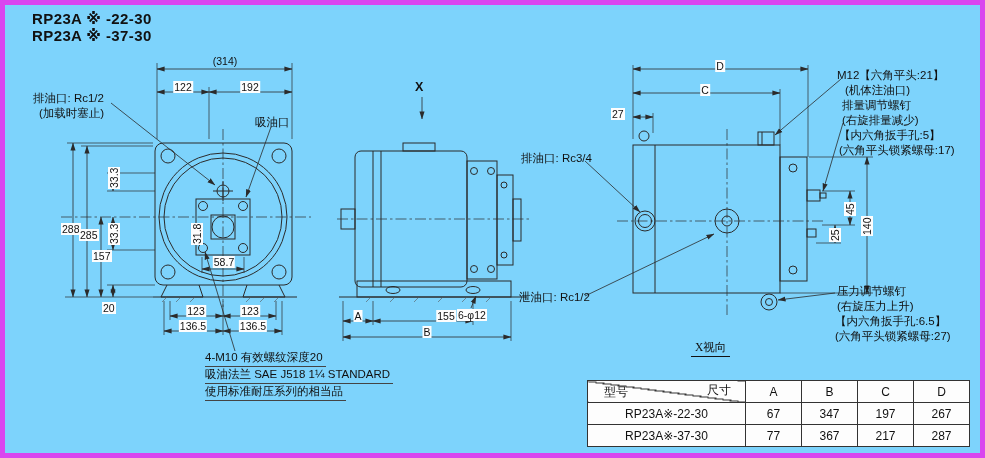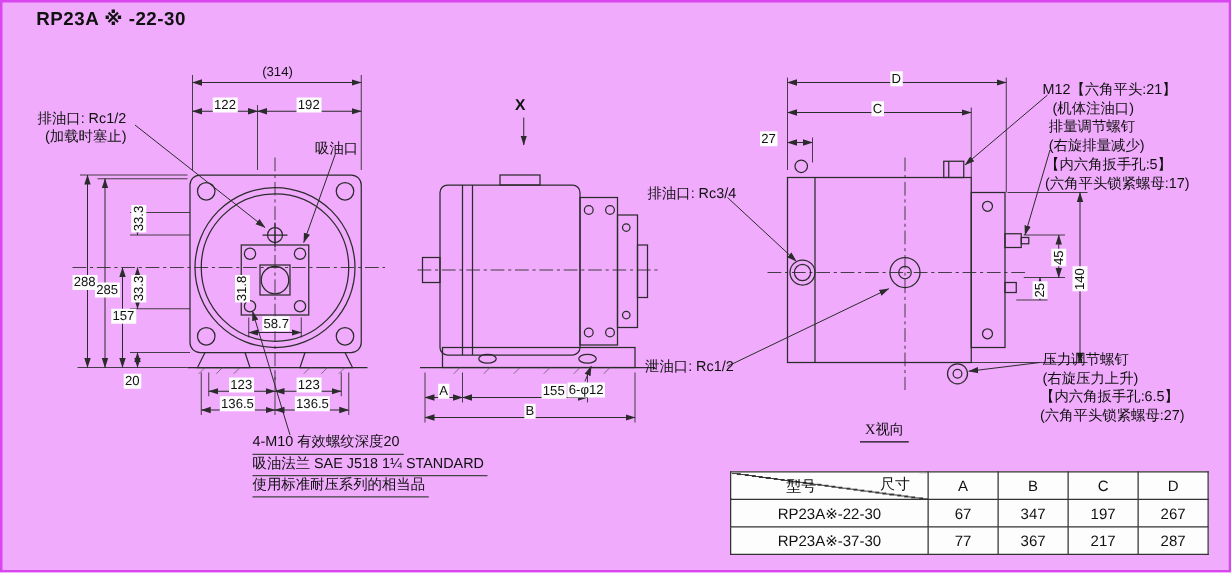--- a/index.html
+++ b/index.html
@@ -1,36 +1,36 @@
 <!DOCTYPE html>
 <html><head>
 <meta charset="utf-8">
 <style>
   * { margin:0; padding:0; box-sizing:border-box; }
   html,body { background:#fff; }
   body { width:985px; height:458px; font-family:"Liberation Sans","DejaVu Sans",sans-serif; color:#111; }
-  .page { position:relative; width:985px; height:458px; background:#f0abfc; border:2px solid #d946ef; overflow:hidden; }
+  .page { position:relative; width:985px; height:458px; background:#7dd3fc; border:5px solid #d946ef; overflow:hidden; }
   .title { position:absolute; left:27px; top:5px; font-size:15px; font-weight:bold; letter-spacing:.4px; line-height:17px; }
   svg.art { position:absolute; left:0; top:0; }
   .t { position:absolute; font-size:10.5px; line-height:12px; white-space:nowrap; color:#111; }
   .lbl { font-size:11.5px; line-height:13px; }
   .tc { transform:translateX(-50%); }
   .tv { transform:rotate(-90deg); transform-origin:left top; }
   .bg { background:#fdfdfd; padding:0 1px; }
   .note { border-bottom:1px solid #444; padding:0 3px 2px 0; }
   .uline { border-bottom:1px solid #111; padding:0 4px 2px;font-family:Liberation Serif, serif; }
   .xmark { font-size:12.5px; font-weight:bold; }
   table.spec { position:absolute; left:582px; top:375px; border-collapse:collapse; font-size:12px; table-layout:fixed; background:#fdfdfd; }
   table.spec col.c-model { width:158px; }
   table.spec col.c-dim { width:56px; }
   table.spec th, table.spec td { border:1px solid #333; height:22px; text-align:center; vertical-align:middle; font-weight:normal; padding:0; }
   th.diag { position:relative;
     background:linear-gradient(to top right, transparent calc(50% - 0.6px), #333 calc(50% - 0.6px), #333 calc(50% + 0.6px), transparent calc(50% + 0.6px)); }
   .dg-size { position:absolute; top:1px; right:14px; }
-  .dg-model { position:absolute; bottom:1px; left:16px;margin-left:28px; }
+  .dg-model { position:absolute; bottom:1px; left:16px; }
 </style>
 </head>
 <body>
 
 <div class="page">
 
   <svg class="art" width="985" height="458" viewBox="0 0 985 458">
     <defs>
       <marker id="ar" viewBox="0 0 10 10" refX="9.5" refY="5" markerWidth="10" markerHeight="10" orient="auto-start-reverse">
         <path d="M0,1.8 L10,5 L0,8.2 Z" fill="#2b2b2b"></path>
@@ -155,20 +155,21 @@
     </g>
 
     <g stroke="#555" stroke-width="0.6">
       <path d="M162,292 l-5,5 M176,292 l-5,5 M190,292 l-5,5 M246,292 l-5,5 M260,292 l-5,5 M274,292 l-5,5"></path>
       <path d="M366,292 l-5,5 M390,292 l-5,5 M414,292 l-5,5 M438,292 l-5,5 M462,292 l-5,5 M486,292 l-5,5"></path>
     </g>
   </svg>
 
   <div class="title">
     <div>RP23A ※ -22-30</div>
+    <div>RP23A ※ -37-30</div>
   </div>
 
   <span class="t tc" style="left:220px;top:50px">(314)</span>
   <span class="t tc bg" style="left:178px;top:76px">122</span>
   <span class="t tc bg" style="left:245px;top:76px">192</span>
   <span class="t lbl" style="left:28px;top:87px">排油口: Rc1/2</span>
   <span class="t lbl" style="left:34px;top:102px">(加载时塞止)</span>
   <span class="t lbl" style="left:250px;top:111px">吸油口</span>
   <span class="t bg" style="left:56px;top:218px">288</span>
   <span class="t bg" style="left:74px;top:224px">285</span>

